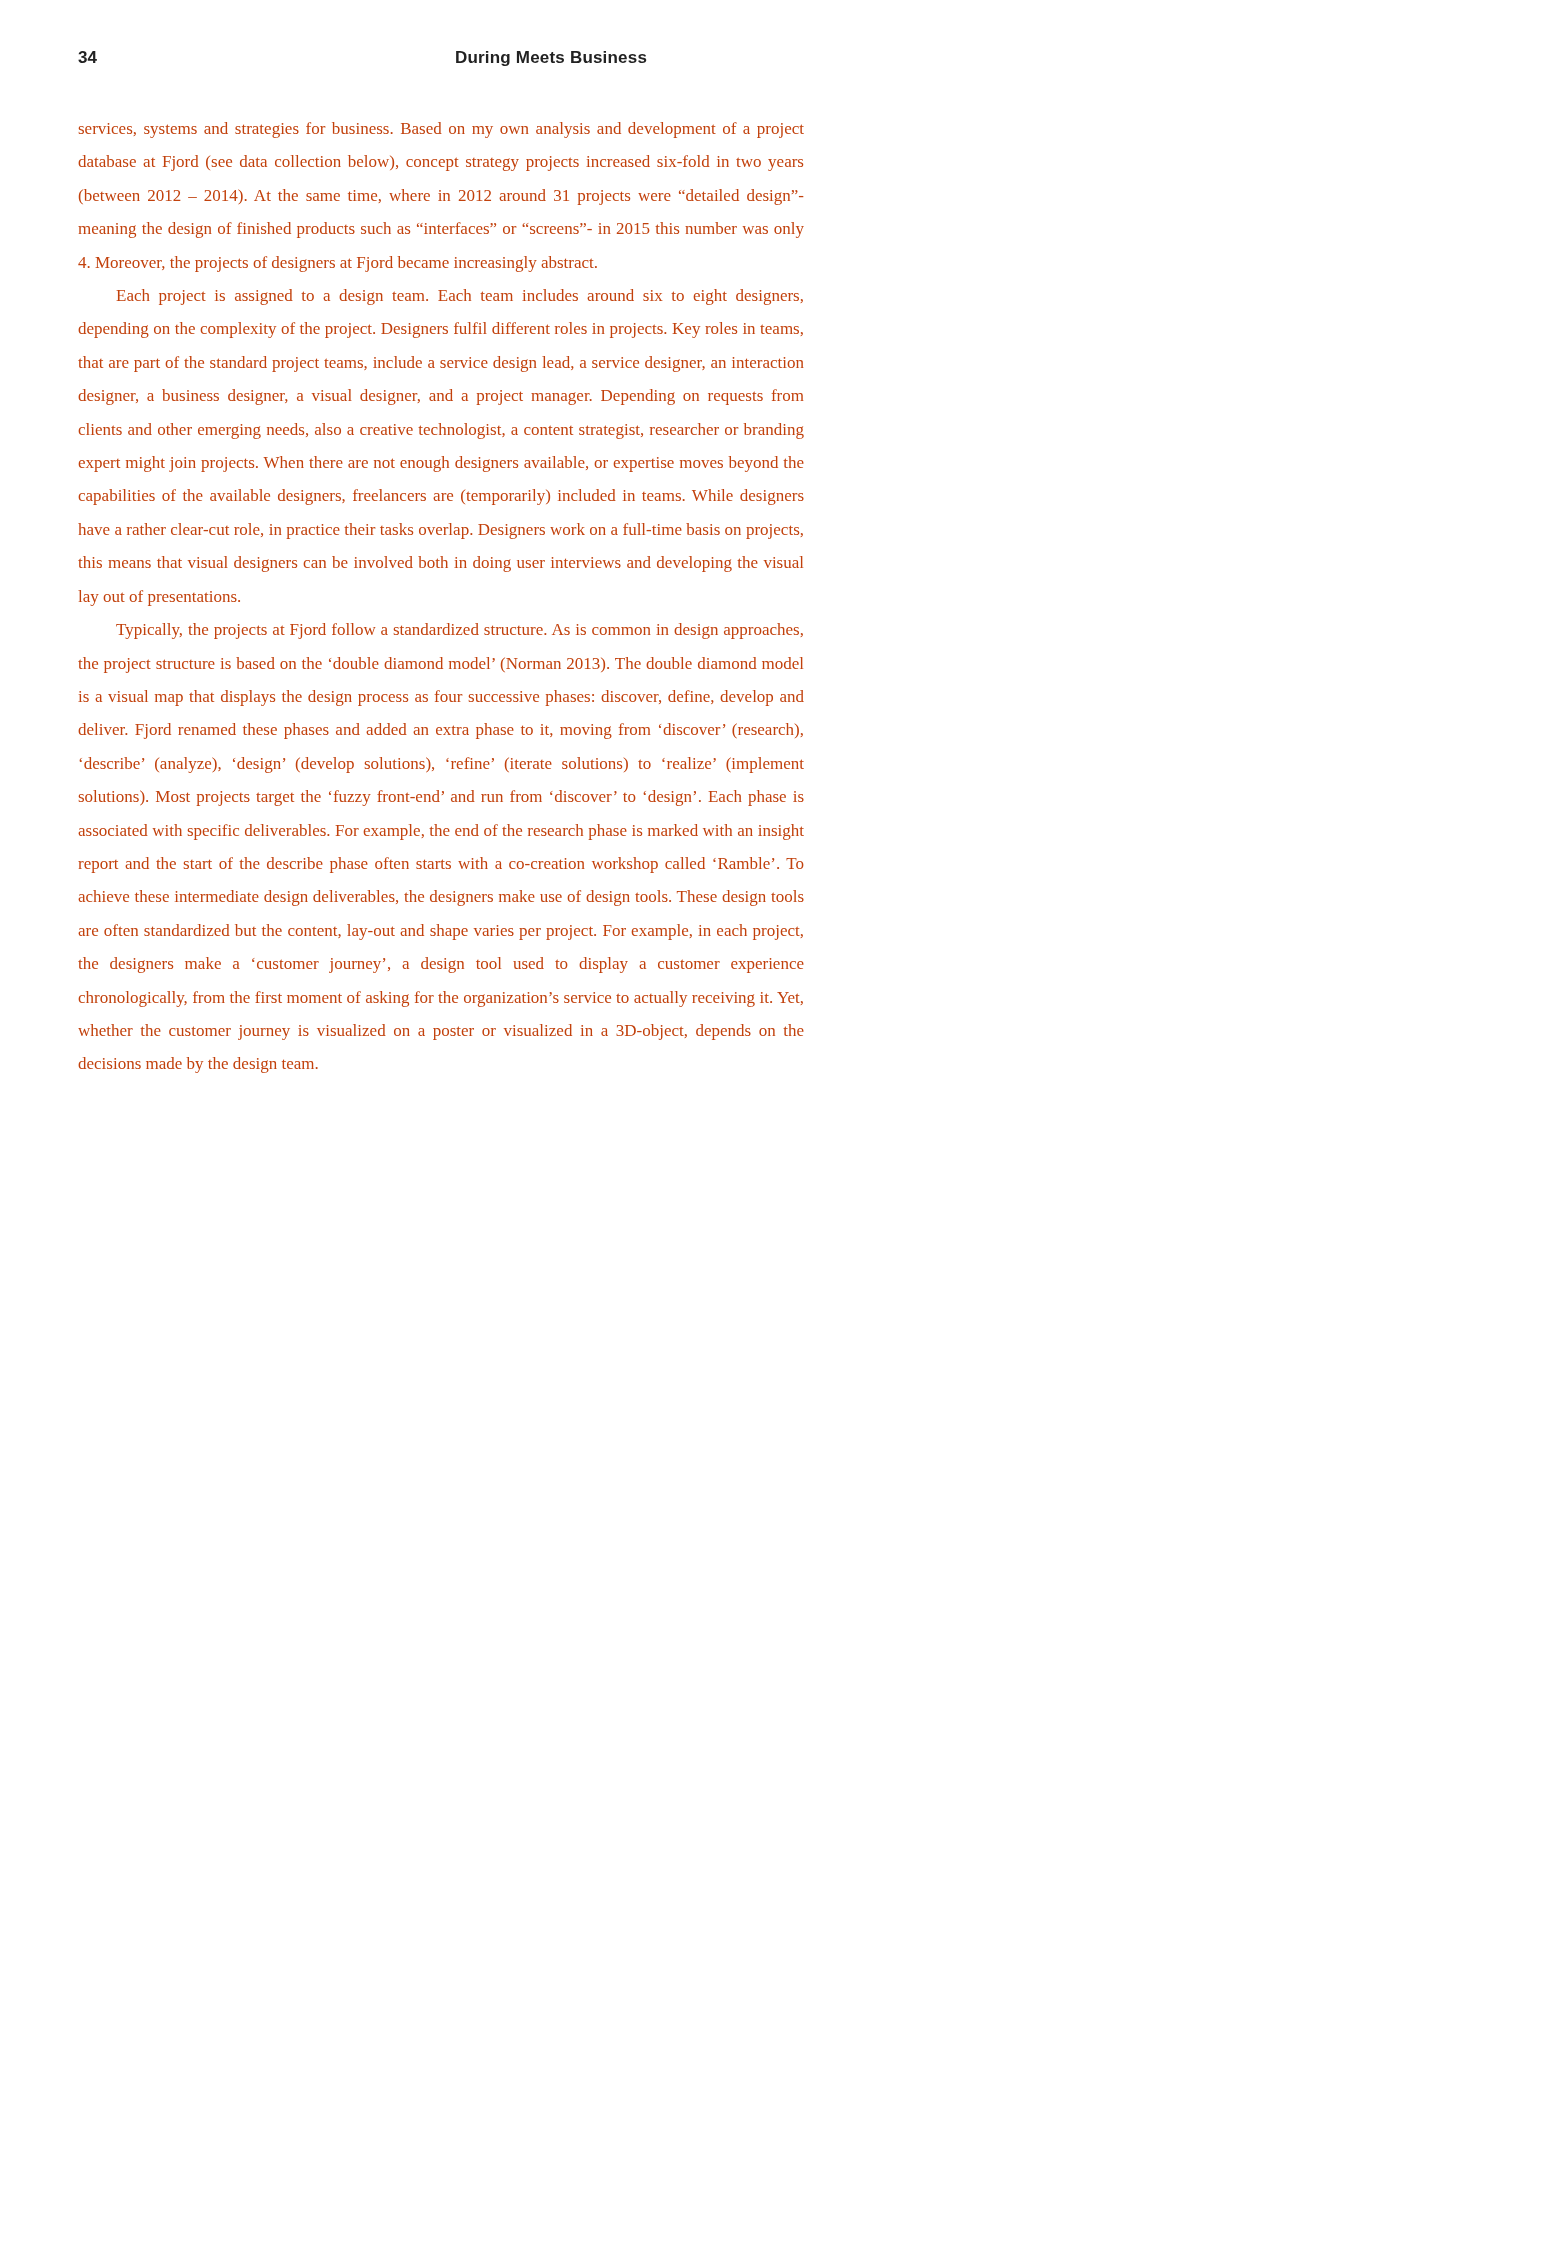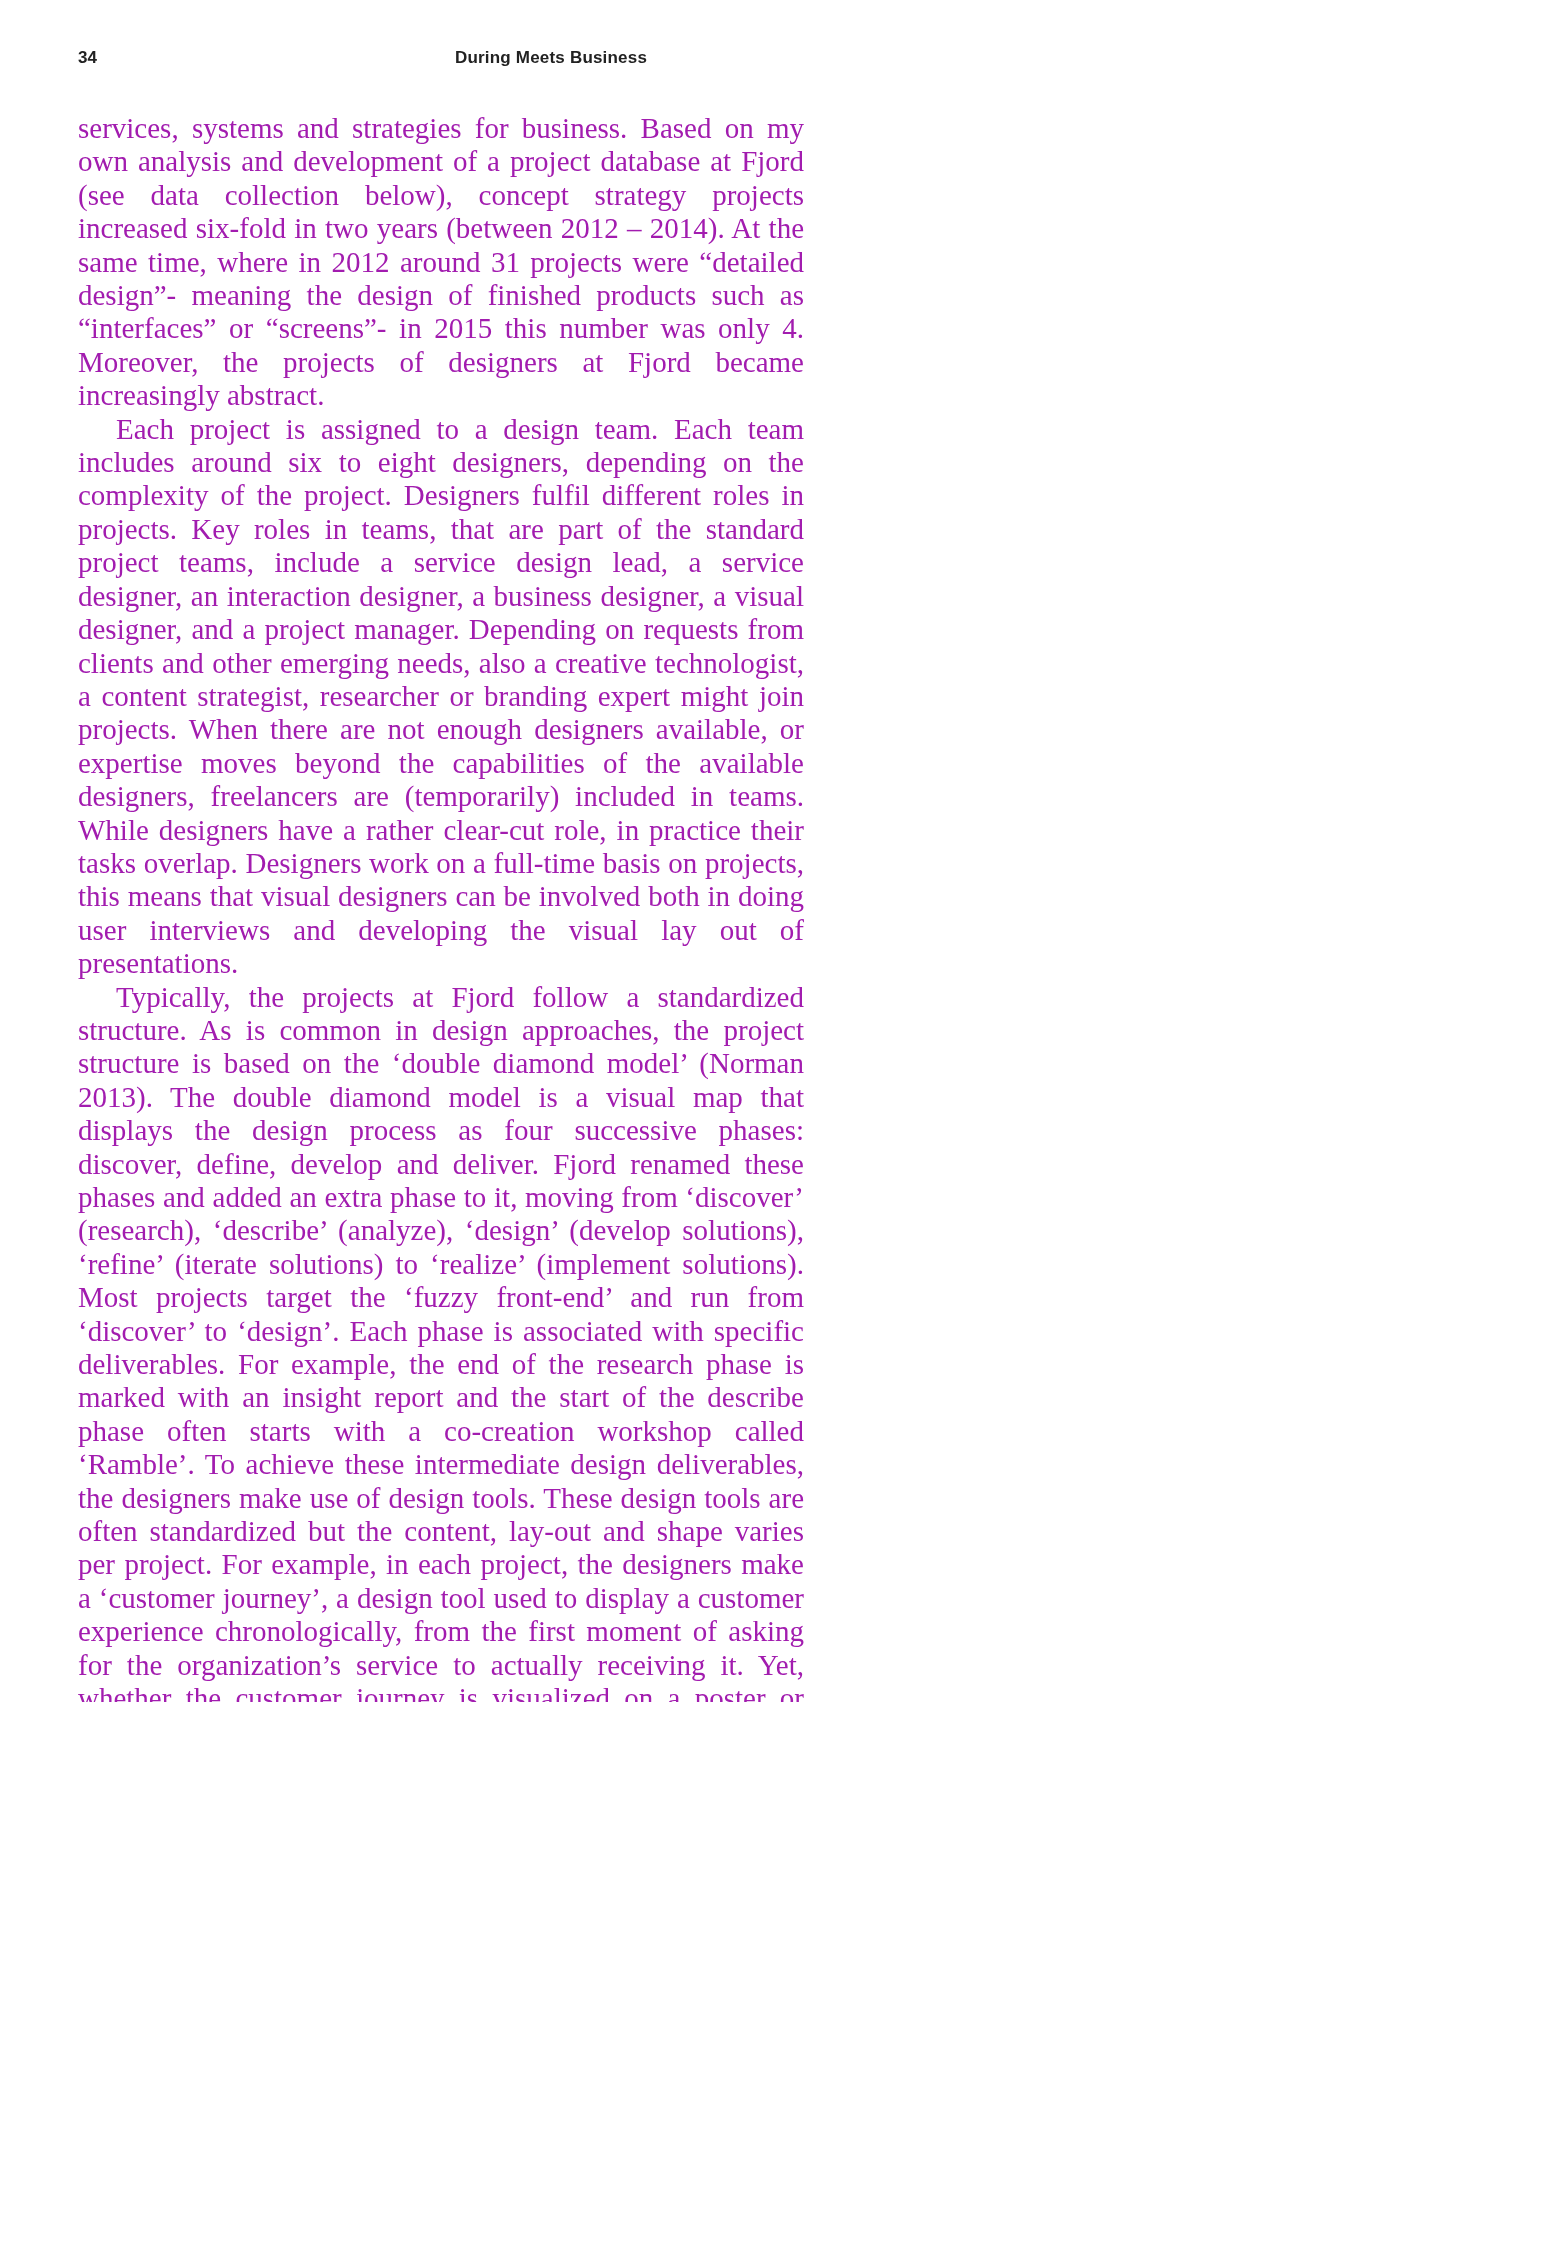--- a/index.html
+++ b/index.html
@@ -38,24 +38,24 @@
     transform: translateX(-50%);
     white-space: nowrap;
     letter-spacing: 0.2px;
   }
   .text-block {
     position: absolute;
     left: 78px;
     top: 112px;
     width: 726px;
     font-family: "Liberation Serif", serif;
-    font-size: 29px;
+    font-size: 17px;
     line-height: 33.4px;
     text-align: justify;
-    color: #a21caf;
+    color: #c2410c;
     font-variant-numeric: oldstyle-nums;
     -webkit-hyphens: auto;
     hyphens: auto;
   }
   .para {
     margin: 0;
     padding: 0;
   }
   .para.indent {
     text-indent: 38px;

